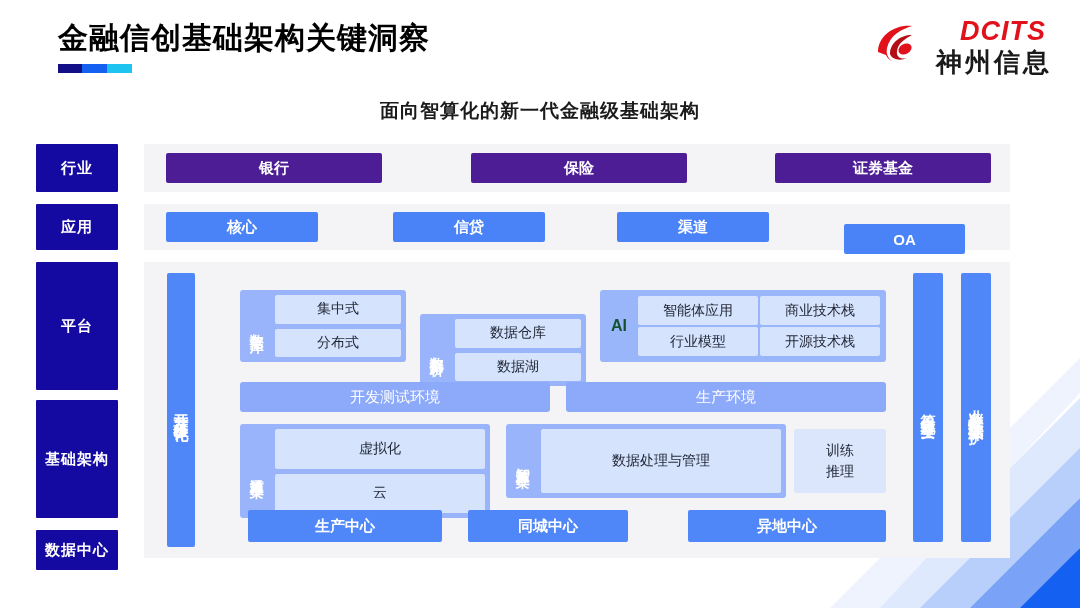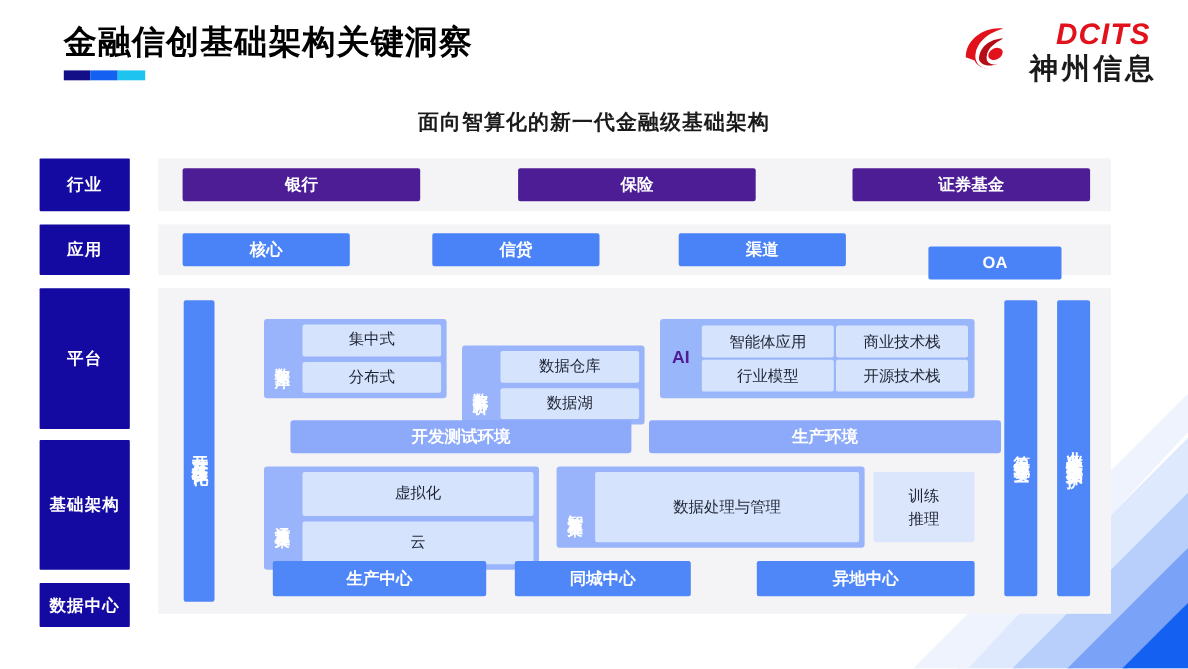--- a/index.html
+++ b/index.html
@@ -69,26 +69,26 @@
     color:#fff; font-weight:bold; font-size:14px;
     display:flex; align-items:center; justify-content:center; flex:0 0 auto; width:24px;
   }
   .grp-items { flex:1; display:flex; flex-direction:column; gap:5px; }
   .chip {
     background:#d6e3fd; color:#1e2433; font-size:14px; border-radius:2px;
     display:flex; align-items:center; justify-content:center; flex:1; min-height:26px;
   }
 
   .band {
-    position:absolute; background:#8ca9fa; color:#fff; font-weight:bold; font-size:15px;
-    display:flex; align-items:center; justify-content:center; border-radius:3px;margin-left:24px;
+    position:absolute; background:#8ca9fa; color:#fff; font-weight:normal; font-size:15px;
+    display:flex; align-items:center; justify-content:center; border-radius:3px;
   }
 
   .ai-grp { position:absolute; background:#9ab6fb; border-radius:3px; display:flex; align-items:stretch; padding:6px; gap:6px; }
-  .ai-label { color:#4c1d95; font-weight:bold; font-size:16px; display:flex; align-items:center; justify-content:center; width:26px; flex:0 0 auto; }
+  .ai-label { color:#14532d; font-weight:bold; font-size:16px; display:flex; align-items:center; justify-content:center; width:26px; flex:0 0 auto; }
   .ai-grid { flex:1; display:grid; grid-template-columns:1fr 1fr; grid-template-rows:1fr 1fr; gap:2px; }
 
   .side-col {
     position:absolute; background:#4f86f8; color:#fff; font-weight:bold; font-size:15px;
     display:flex; align-items:center; justify-content:center; border-radius:2px;
   }
 
   .train-box {
     position:absolute; background:#dbe6fd; color:#1e2433; font-size:14px; border-radius:2px;
     display:flex; align-items:center; justify-content:center; text-align:center; line-height:1.5;

